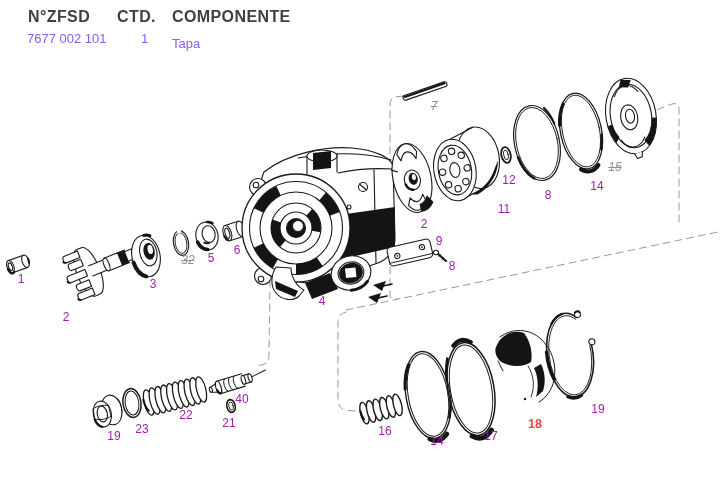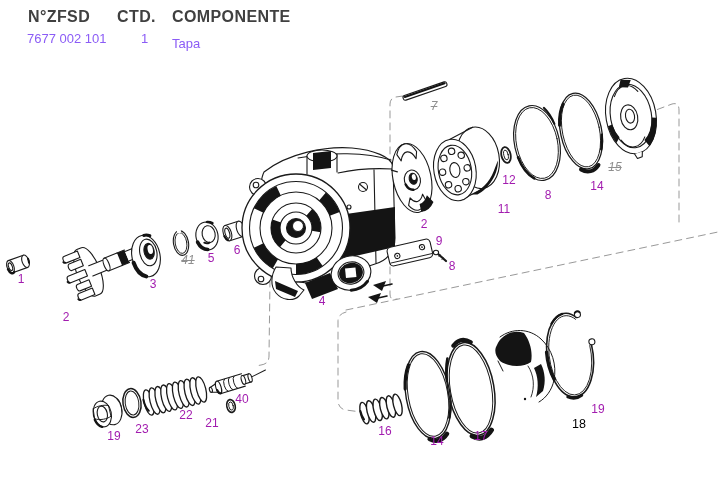--- a/index.html
+++ b/index.html
@@ -2,21 +2,21 @@
 <html><head>
 <meta charset="utf-8">
 <style>
   html,body{margin:0;padding:0;}
   body{width:720px;height:501px;background:#ffffff;position:relative;overflow:hidden;
        font-family:"Liberation Sans",sans-serif;}
   .hdr-cell{position:absolute;font-weight:bold;font-size:16px;color:#404040;letter-spacing:.4px;white-space:nowrap;}
   .hdr-val{position:absolute;font-size:13px;color:#8b5cf6;white-space:nowrap;}
   .lbl{position:absolute;transform:translate(-50%,-50%);font-size:12px;color:#a21caf;white-space:nowrap;}
   .lbl.muted{color:#8f8f8f;font-style:italic;text-decoration:line-through;}
-  .lbl.hl{color:#000000;font-weight:normal;font-size:12.5px;margin-left:44px;}
+  .lbl.hl{color:#ef4444;font-weight:bold;font-size:12.5px;}
   #art{position:absolute;left:0;top:0;}
 </style>
 </head>
 <body>
 
 <div class="hdr-cell" style="left:28px;top:8px">N°ZFSD</div>
 <div class="hdr-cell" style="left:117px;top:8px">CTD.</div>
 <div class="hdr-cell" style="left:172px;top:8px">COMPONENTE</div>
 <div class="hdr-val" style="left:27px;top:31px">7677 002 101</div>
 <div class="hdr-val" style="left:141px;top:31px">1</div>
@@ -319,35 +319,35 @@
     <ellipse cx="-5" cy="1" rx="5" ry="8"></ellipse>
     <path d="M-13.5,5 A9 13 0 0 0 -8,13.5" stroke="#141414" stroke-width="2.4"></path>
   </g>
 
 </g>
 </svg>
 
 <span class="lbl" style="left:21px;top:279px">1</span>
 <span class="lbl" style="left:66px;top:317px">2</span>
 <span class="lbl" style="left:153px;top:284px">3</span>
-<span class="lbl muted" style="left:188px;top:260px">41</span>
+<span class="lbl muted" style="left:188px;top:260px">32</span>
 <span class="lbl" style="left:211px;top:258px">5</span>
 <span class="lbl" style="left:237px;top:250px">6</span>
 <span class="lbl" style="left:322px;top:301px">4</span>
 <span class="lbl muted" style="left:434px;top:106px">7</span>
 <span class="lbl" style="left:452px;top:266px">8</span>
 <span class="lbl" style="left:439px;top:241px">9</span>
 <span class="lbl" style="left:424px;top:224px">2</span>
 <span class="lbl" style="left:504px;top:209px">11</span>
 <span class="lbl" style="left:509px;top:180px">12</span>
 <span class="lbl" style="left:548px;top:195px">8</span>
 <span class="lbl" style="left:597px;top:186px">14</span>
 <span class="lbl muted" style="left:615px;top:167px">15</span>
 <span class="lbl" style="left:385px;top:431px">16</span>
 <span class="lbl" style="left:437px;top:441px">14</span>
-<span class="lbl" style="left:481px;top:436px">17</span>
+<span class="lbl" style="left:491px;top:436px">17</span>
 <span class="lbl hl" style="left:535px;top:424px">18</span>
 <span class="lbl" style="left:598px;top:409px">19</span>
 <span class="lbl" style="left:242px;top:399px">40</span>
-<span class="lbl" style="left:212px;top:423px">21</span>
+<span class="lbl" style="left:229px;top:423px">21</span>
 <span class="lbl" style="left:186px;top:415px">22</span>
 <span class="lbl" style="left:142px;top:429px">23</span>
 <span class="lbl" style="left:114px;top:436px">19</span>
 
 </body></html>

